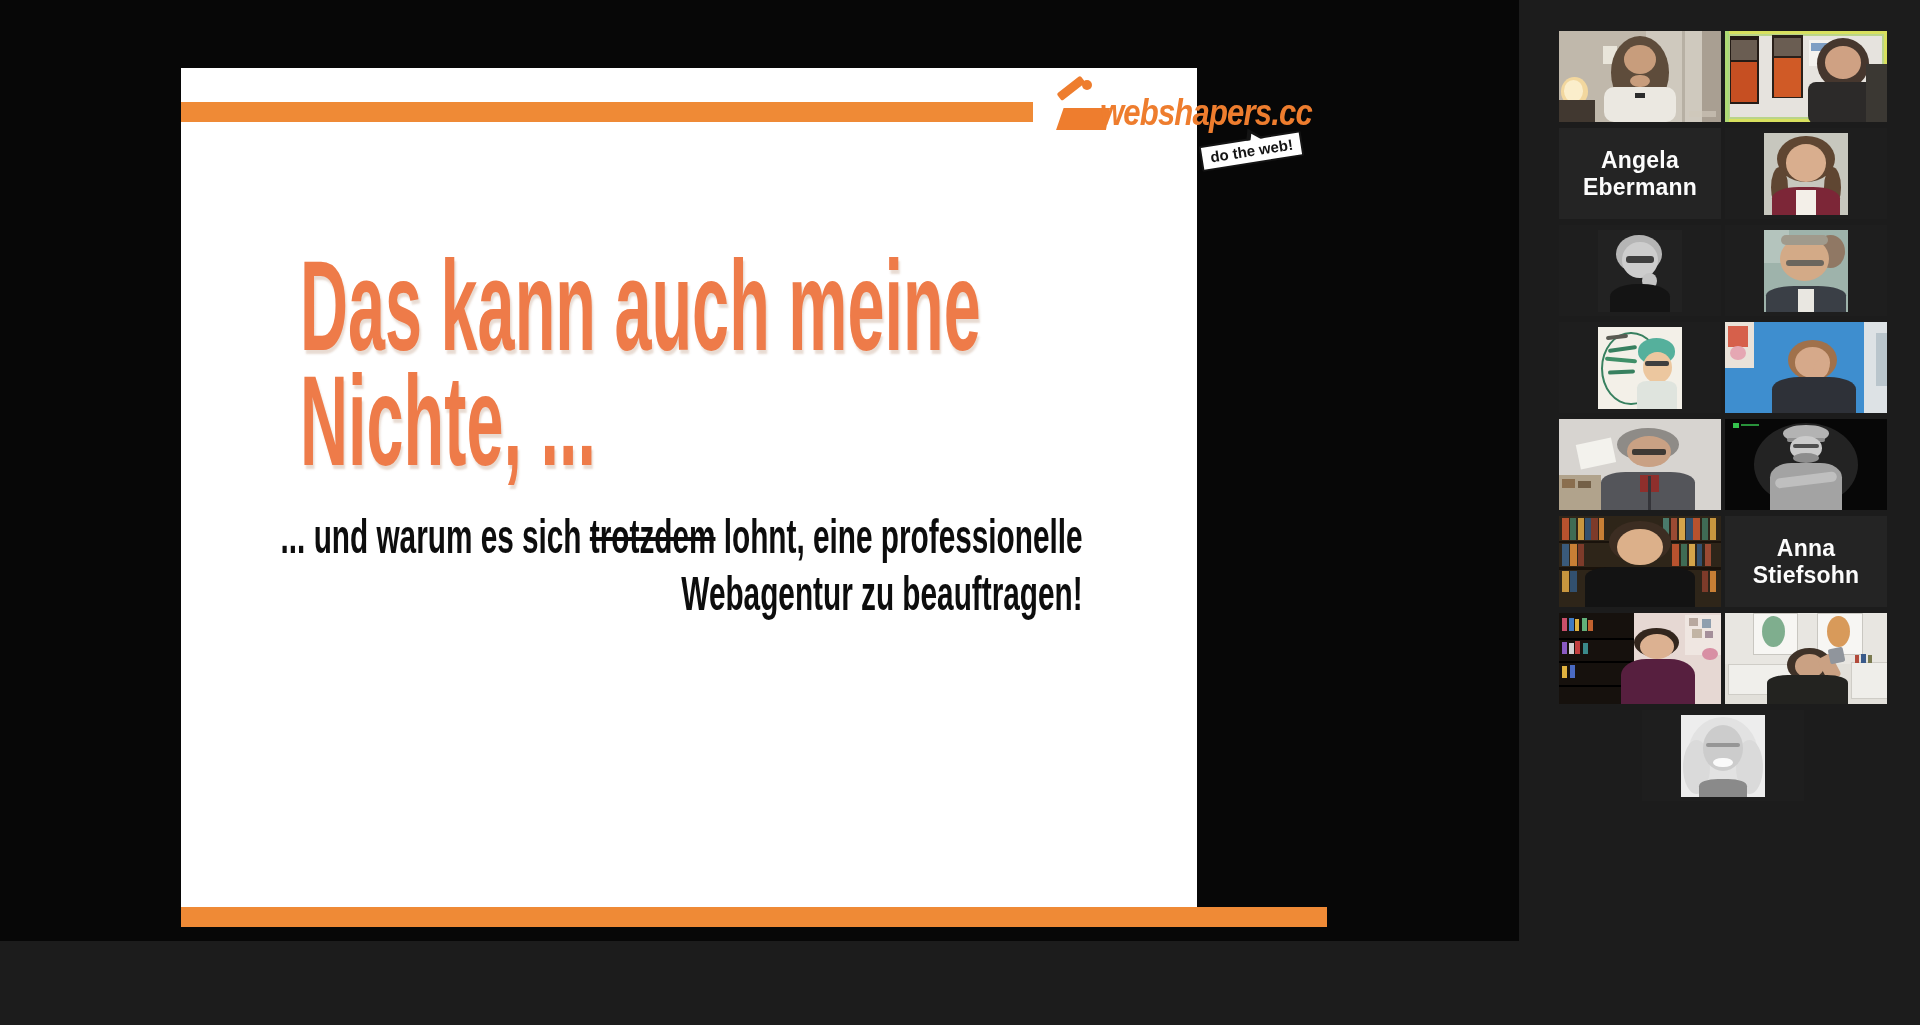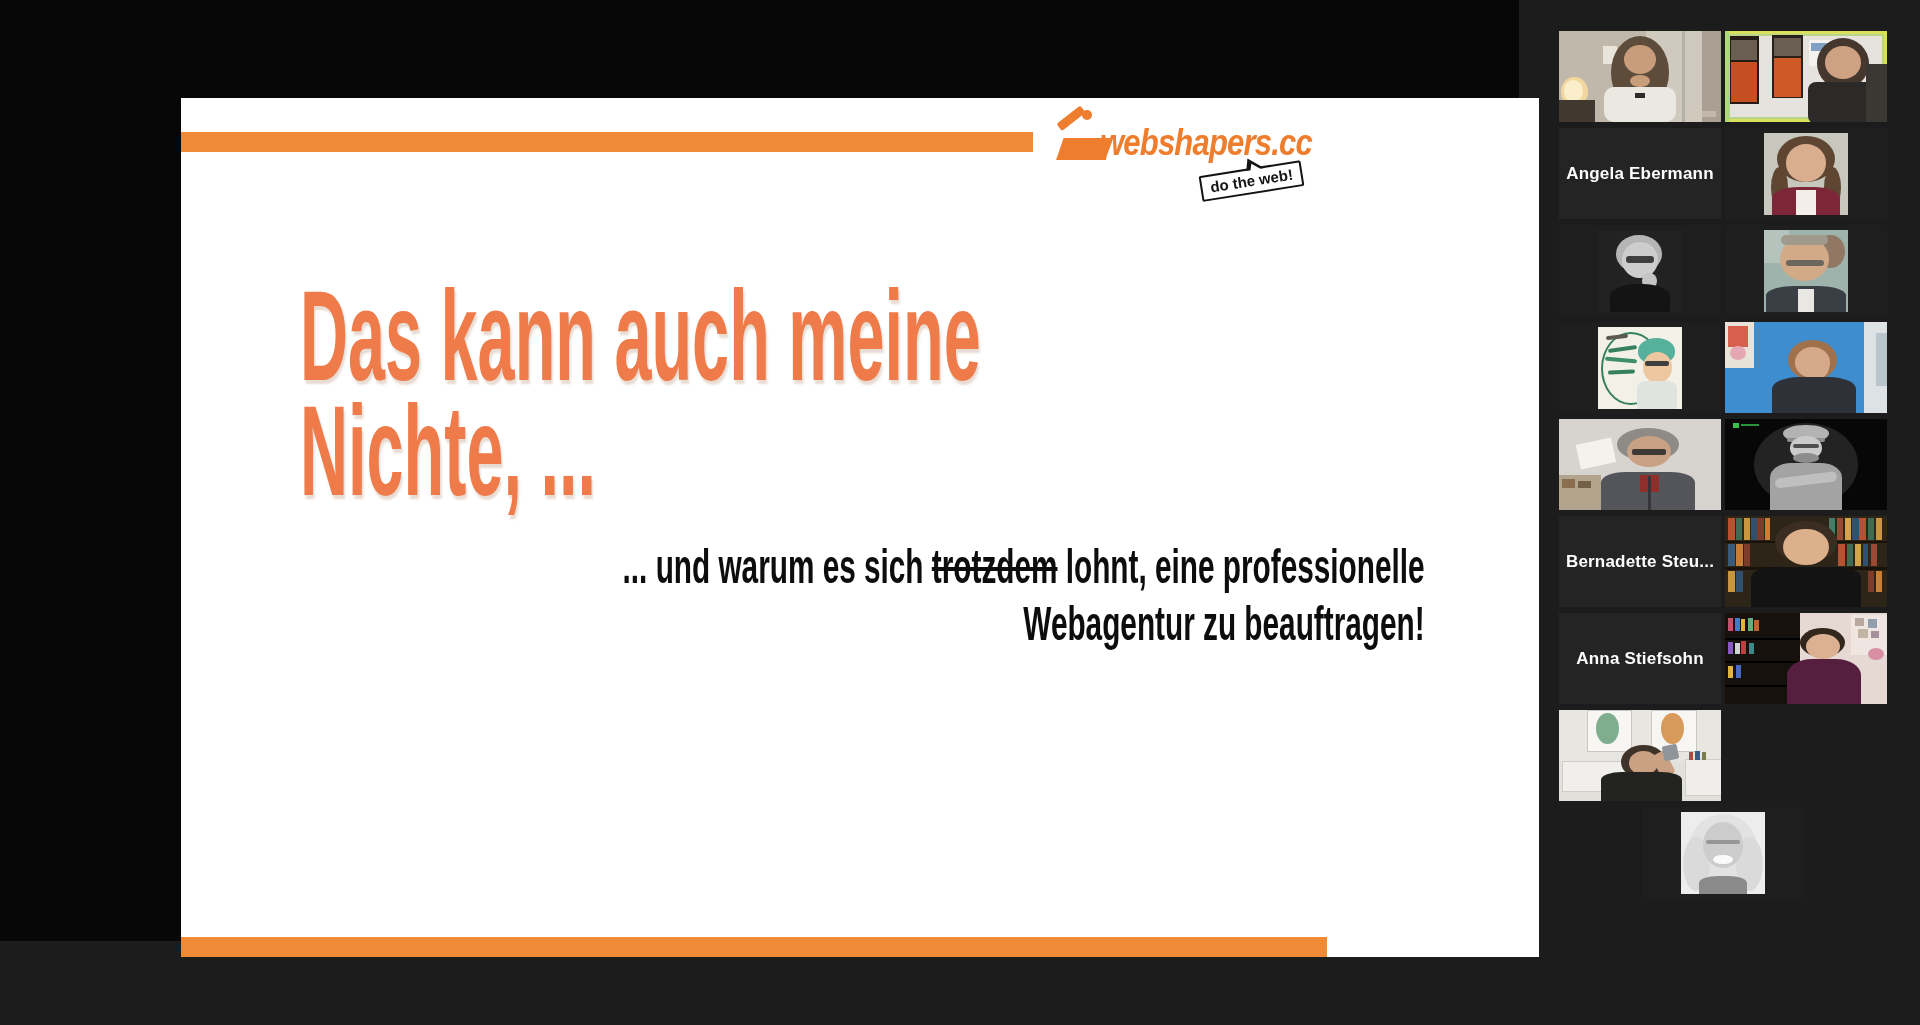--- a/index.html
+++ b/index.html
@@ -1,37 +1,37 @@
 <!DOCTYPE html>
 <html><head>
 <meta charset="utf-8">
 <style>
   html,body{margin:0;padding:0}
   body{width:1920px;height:1025px;background:#1c1c1c;font-family:"Liberation Sans",sans-serif;overflow:hidden;position:relative}
   .share{position:absolute;left:0;top:0;width:1519px;height:941px;background:#070707}
-  .slide{position:absolute;left:181px;top:98px;width:1358px;height:859px;background:#ffffff}
+  .slide{position:absolute;left:181px;top:68px;width:1016px;height:859px;background:#ffffff}
   .topbar{position:absolute;left:0;top:34px;width:852px;height:20px}
   .bottombar{position:absolute;left:0;top:839px;width:1146px;height:20px}
   .logo{position:absolute;left:867px;top:8px;width:266px;height:110px}
   .wordmark{position:absolute;left:52px;top:16px;font-size:37px;font-weight:bold;font-style:italic;letter-spacing:-1px;transform:scaleX(.84);transform-origin:left top;white-space:nowrap}
   .plane{position:absolute;left:4px;top:14px;width:60px;height:46px}
   .plane i{display:block;position:absolute}
   .plane .pbody{left:0;bottom:6px;width:58px;height:22px;clip-path:polygon(7% 100%,20% 0,100% 0,93% 100%)}
   .plane .pblade{left:10px;top:2px;width:30px;height:9px;border-radius:2px;transform:rotate(-38deg);transform-origin:left bottom}
   .plane .pknob{left:30px;top:-10px;width:10px;height:10px;border-radius:50%}
   .bubble{position:absolute;left:152px;top:62px;transform:rotate(-9deg);background:#fff;border:2.5px solid #141414;border-radius:2px;padding:2px 8px 3px;font-size:15px;font-weight:bold;color:#141414;white-space:nowrap}
   .bubble::before{content:"";position:absolute;top:-12px;left:46px;width:0;height:0;border-left:3px solid transparent;border-right:15px solid transparent;border-bottom:12px solid #141414}
   .bubble::after{content:"";position:absolute;top:-6px;left:50px;width:0;height:0;border-left:2px solid transparent;border-right:9px solid transparent;border-bottom:7px solid #fff}
   .title{position:absolute;left:119px;top:180px;font-weight:bold;font-size:128px;line-height:115px;transform:scaleX(.52);transform-origin:left top;white-space:nowrap;text-shadow:3px 4px 3px rgba(150,90,50,.22)}
   .bodytext{position:absolute;right:114px;top:440px;font-weight:bold;font-size:48px;line-height:57px;transform:scaleX(.62);transform-origin:right top;text-align:right;white-space:nowrap}
   .strike{text-decoration:line-through;text-decoration-thickness:4px}
   .participants{position:absolute;left:1559px;top:31px;display:grid;grid-template-columns:162px 162px;column-gap:4px;row-gap:6px}
   .tile{position:relative;width:162px;height:91px;background:#242424;overflow:hidden}
   .tile.name{display:flex;align-items:center;justify-content:center}
-  .tile .label{color:#fcfcfc;font-weight:bold;font-size:17px;letter-spacing:.2px;text-align:center}
+  .tile .label{color:#fcfcfc;font-weight:bold;font-size:23px;letter-spacing:.2px;text-align:center}
   .tile.avatar{background:#1e1e1e}
   .photo{position:absolute;left:50%;top:5px;width:84px;height:82px;transform:translateX(-50%);overflow:hidden}
   .tile.active{box-shadow:inset 0 0 0 3px #d8e05e,inset 0 0 0 5px rgba(150,200,70,.55)}
   .tile.centered{grid-column:1 / span 2;justify-self:center}
   .shape{position:absolute}
 </style>
 </head>
 <body style="background: rgb(28, 28, 28);">
 
 <div class="share" style="background: rgb(7, 7, 7);">
@@ -168,23 +168,20 @@
       <div class="shape" style="left: 18%; top: 4%; width: 64%; height: 92%; background: rgb(35, 35, 35); border-radius: 50%;"></div>
       <div class="shape" style="left: 36%; top: 7%; width: 28%; height: 18%; background: rgb(179, 179, 179); border-radius: 50%;"></div>
       <div class="shape" style="left: 38%; top: 21%; width: 24%; height: 4%; background: rgb(143, 143, 143); border-radius: 2px;"></div>
       <div class="shape" style="left: 40%; top: 19%; width: 20%; height: 26%; background: rgb(203, 203, 203); border-radius: 50%;"></div>
       <div class="shape" style="left: 42%; top: 28%; width: 16%; height: 4%; background: rgb(79, 79, 79); border-radius: 2px;"></div>
       <div class="shape" style="left: 42%; top: 37%; width: 16%; height: 11%; background: rgb(141, 141, 141); border-radius: 50%;"></div>
       <div class="shape" style="left: 28%; top: 48%; width: 44%; height: 52%; background: rgb(163, 163, 163); border-radius: 30% 30% 0px 0px;"></div>
       <div class="shape" style="left: 31%; top: 62%; width: 38%; height: 11%; background: rgb(191, 191, 191); border-radius: 6px; transform: rotate(-7deg);"></div>
       <div class="shape" style="left: 5%; top: 4%; width: 3.5%; height: 5.5%; background: rgb(53, 194, 77);"></div>
       <div class="shape" style="left: 10%; top: 5%; width: 11%; height: 3%; background: rgb(53, 194, 77); opacity: 0.75;"></div>
-    </div>
-    <div class="tile name">
-      <span class="label">Bernadette  Steu...</span>
     </div>
     <div class="tile video" style="background: rgb(46, 37, 25);">
       <div class="shape" style="left: 2%; top: 2%; width: 4%; height: 24%; background: rgb(183, 82, 46);"></div>
       <div class="shape" style="left: 7%; top: 2%; width: 3.5%; height: 24%; background: rgb(63, 107, 84);"></div>
       <div class="shape" style="left: 11.5%; top: 2%; width: 4%; height: 24%; background: rgb(200, 150, 62);"></div>
       <div class="shape" style="left: 16%; top: 2%; width: 3.5%; height: 24%; background: rgb(50, 80, 110);"></div>
       <div class="shape" style="left: 20%; top: 2%; width: 4%; height: 24%; background: rgb(125, 59, 42);"></div>
       <div class="shape" style="left: 24.5%; top: 2%; width: 3.5%; height: 24%; background: rgb(200, 127, 53);"></div>
       <div class="shape" style="left: 64%; top: 2%; width: 4%; height: 24%; background: rgb(74, 122, 106);"></div>
       <div class="shape" style="left: 69%; top: 2%; width: 4%; height: 24%; background: rgb(154, 74, 51);"></div>

